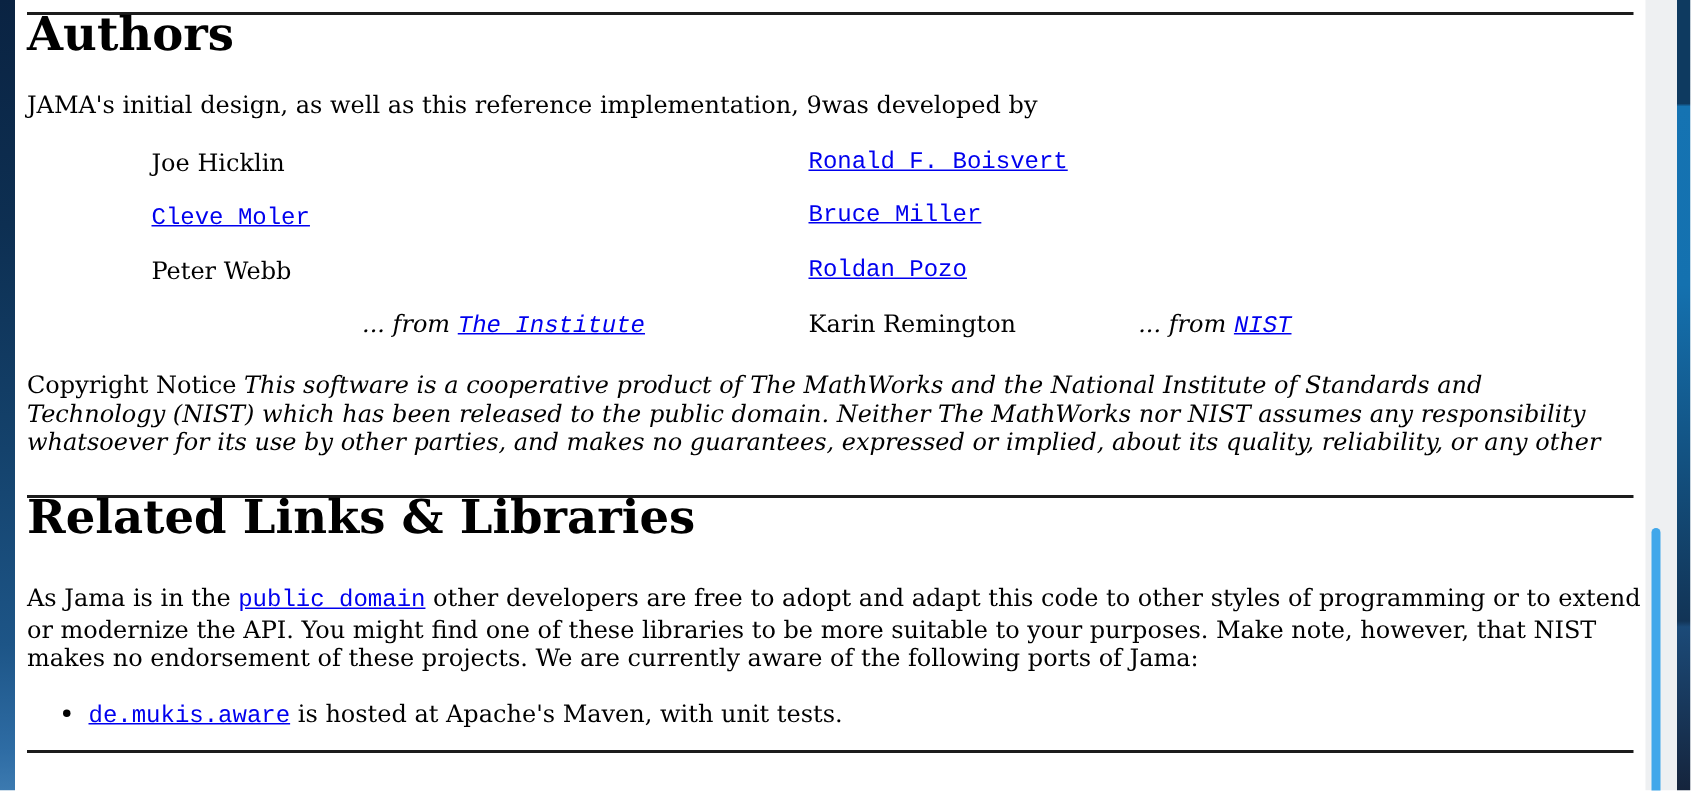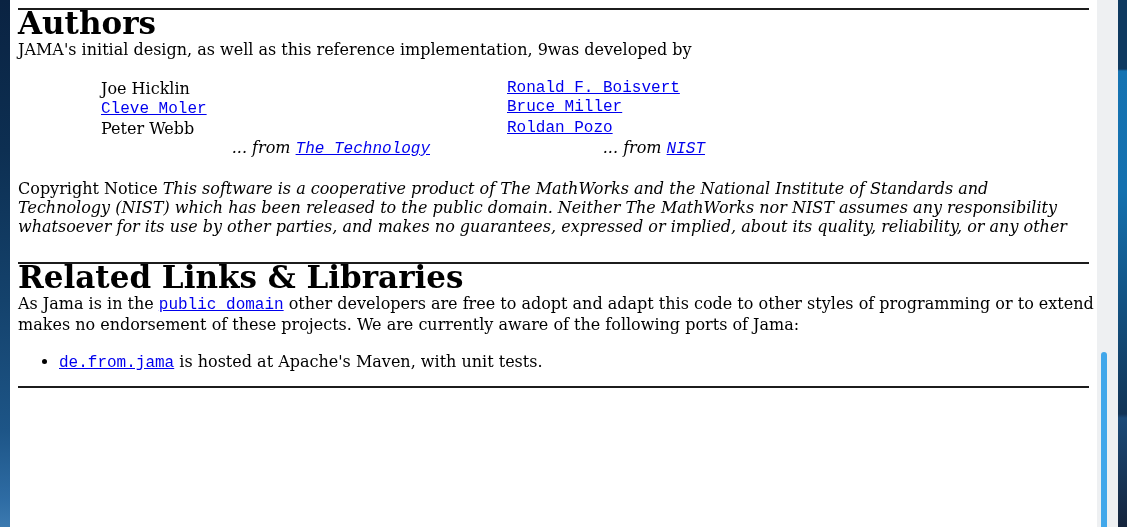--- a/index.html
+++ b/index.html
@@ -42,39 +42,40 @@
     position:absolute; left:8px; top:8px; width:1071px;
     font-size:16px; line-height:19px;
   }
   .rule { border:none; border-top:2px solid #1c1c1c; height:0; }
   h2.section-heading {
     font-size:31px; line-height:26px; font-weight:bold;
     margin:0; letter-spacing:0;
   }
   .h-authors { margin-top:2px; }
   .h-related { margin-top:5px; }
-  .intro { margin-top:4px; white-space:nowrap; }
+  .intro { margin-top:24px; white-space:nowrap; }
   a { color:#0000ee; text-decoration:underline;font-family:Liberation Mono, monospace; }
   
   .names-table {
     margin:20px 0 11px 83px;
     display:grid;
     grid-template-columns:329px 77px 198px 108px;
     line-height:19px;
+    gap:16px;
   }
   .cell-right { text-align:right; }
   .it { font-style:italic; }
   
   .copyright { margin-top:20px; }
   .line { display:block; white-space:nowrap; }
   .rule-2 { margin-top:26px; }
   
   ul.link-list { margin:17px 0 0 0; padding-left:41px; }
   ul.link-list li { line-height:19px; }
-  .ports-para { margin-top:4px; }
+  .ports-para { margin-top:31px; }
   ul.ports-list { margin:18px 0 0 0; padding-left:41px; }
   .rule-3 { margin-top:13px; }
   b { font-weight:normal; }
 </style>
 </head>
 <body>
 
 <div class="edge edge-left"></div>
 <div class="edge edge-right"></div>
 
@@ -97,43 +98,45 @@
       <span><a href="#">Cleve Moler</a></span>
       <span></span>
       <a href="#">Bruce Miller</a>
       <span></span>
 
       <span>Peter Webb</span>
       <span></span>
       <a href="#">Roldan Pozo</a>
       <span></span>
 
-      <span class="cell-right it"><span>... from </span><a href="#" class="it">The Technology</a></span>
+      <span class="cell-right it"><span>... from </span><a href="#" class="it">The Institute</a></span>
       <span></span>
+      <span>Karin Remington</span>
       <span class="cell-right it"><span>... from </span><a href="#" class="it">NIST</a></span>
     </div>
 
     <p class="copyright">
       <span class="line"><b>Copyright Notice</b> <i>This software is a cooperative product of The MathWorks and the National Institute of Standards and</i></span>
       <span class="line"><i>Technology (NIST) which has been released to the public domain. Neither The MathWorks nor NIST assumes any responsibility</i></span>
       <span class="line"><i>whatsoever for its use by other parties, and makes no guarantees, expressed or implied, about its quality, reliability, or any other</i></span>
     </p>
 
     <hr class="rule rule-2">
 
     <h2 class="section-heading h-related">Related Links &amp; Libraries</h2>
 
 
     <p class="ports-para">
       <span class="line"><span>As Jama is in the </span><a href="#">public domain</a><span> other developers are free to adopt and adapt this code to other styles of programming or to extend</span></span>
+      <span class="line"><span>or modernize the API. You might find one of these libraries to be more suitable to your purposes. Make note, however, that NIST</span></span>
       <span class="line"><span>makes </span><b>no endorsement</b><span> of these projects. We are currently aware of the following ports of Jama:</span></span>
     </p>
 
     <ul class="ports-list">
-      <li><a href="#">de.from.jama</a><span> is hosted at Apache's Maven, with unit tests.</span></li>
+      <li><a href="#">de.mukis.aware</a><span> is hosted at Apache's Maven, with unit tests.</span></li>
     </ul>
 
     <hr class="rule rule-3">
 
   </div>
 
   <div class="scroll-track">
     <div class="scroll-thumb"></div>
   </div>
 </div>

